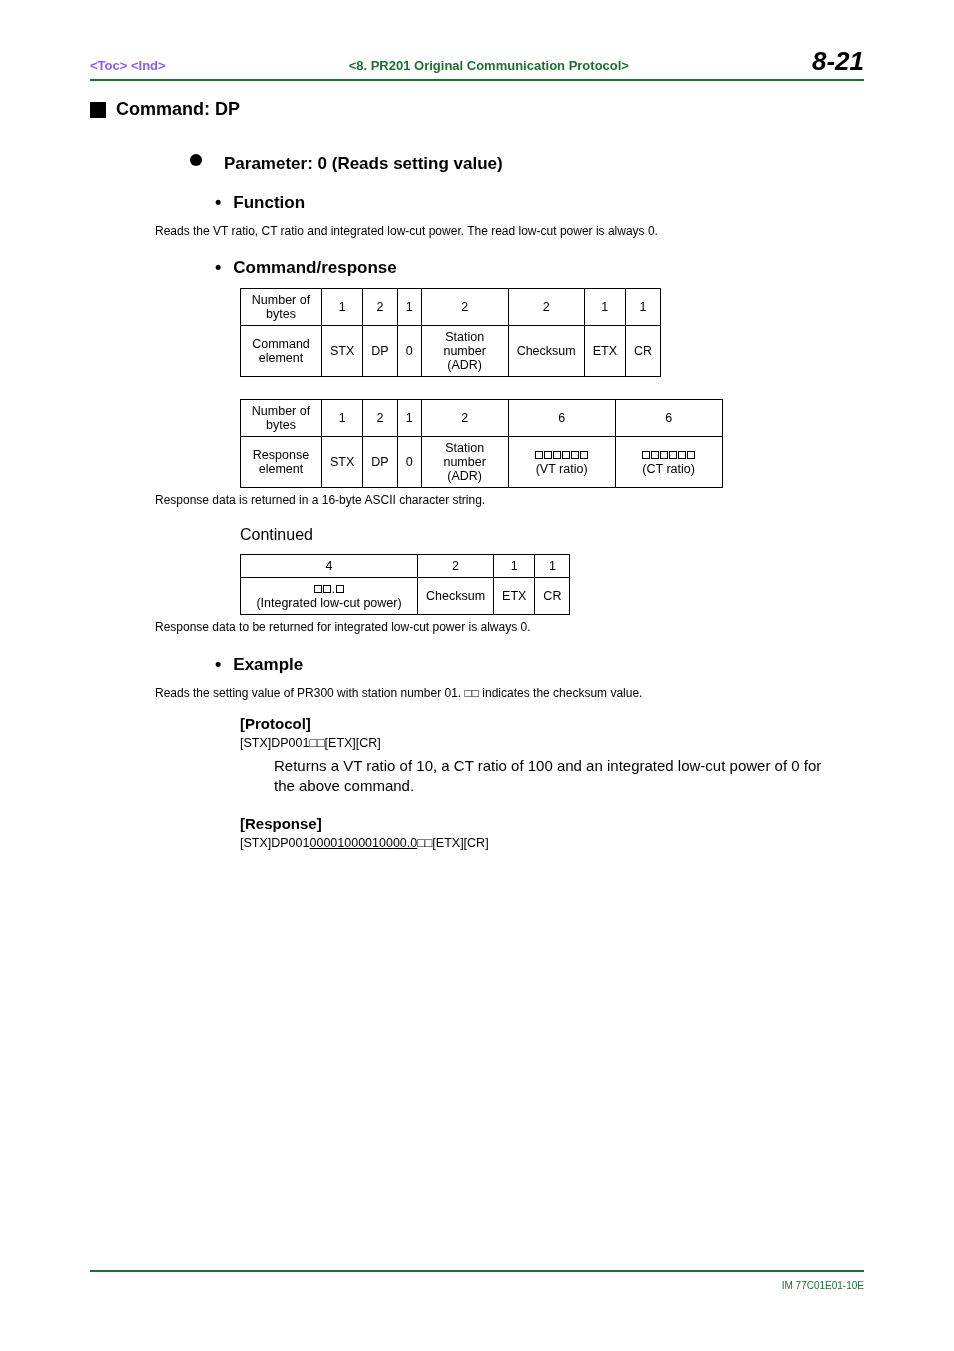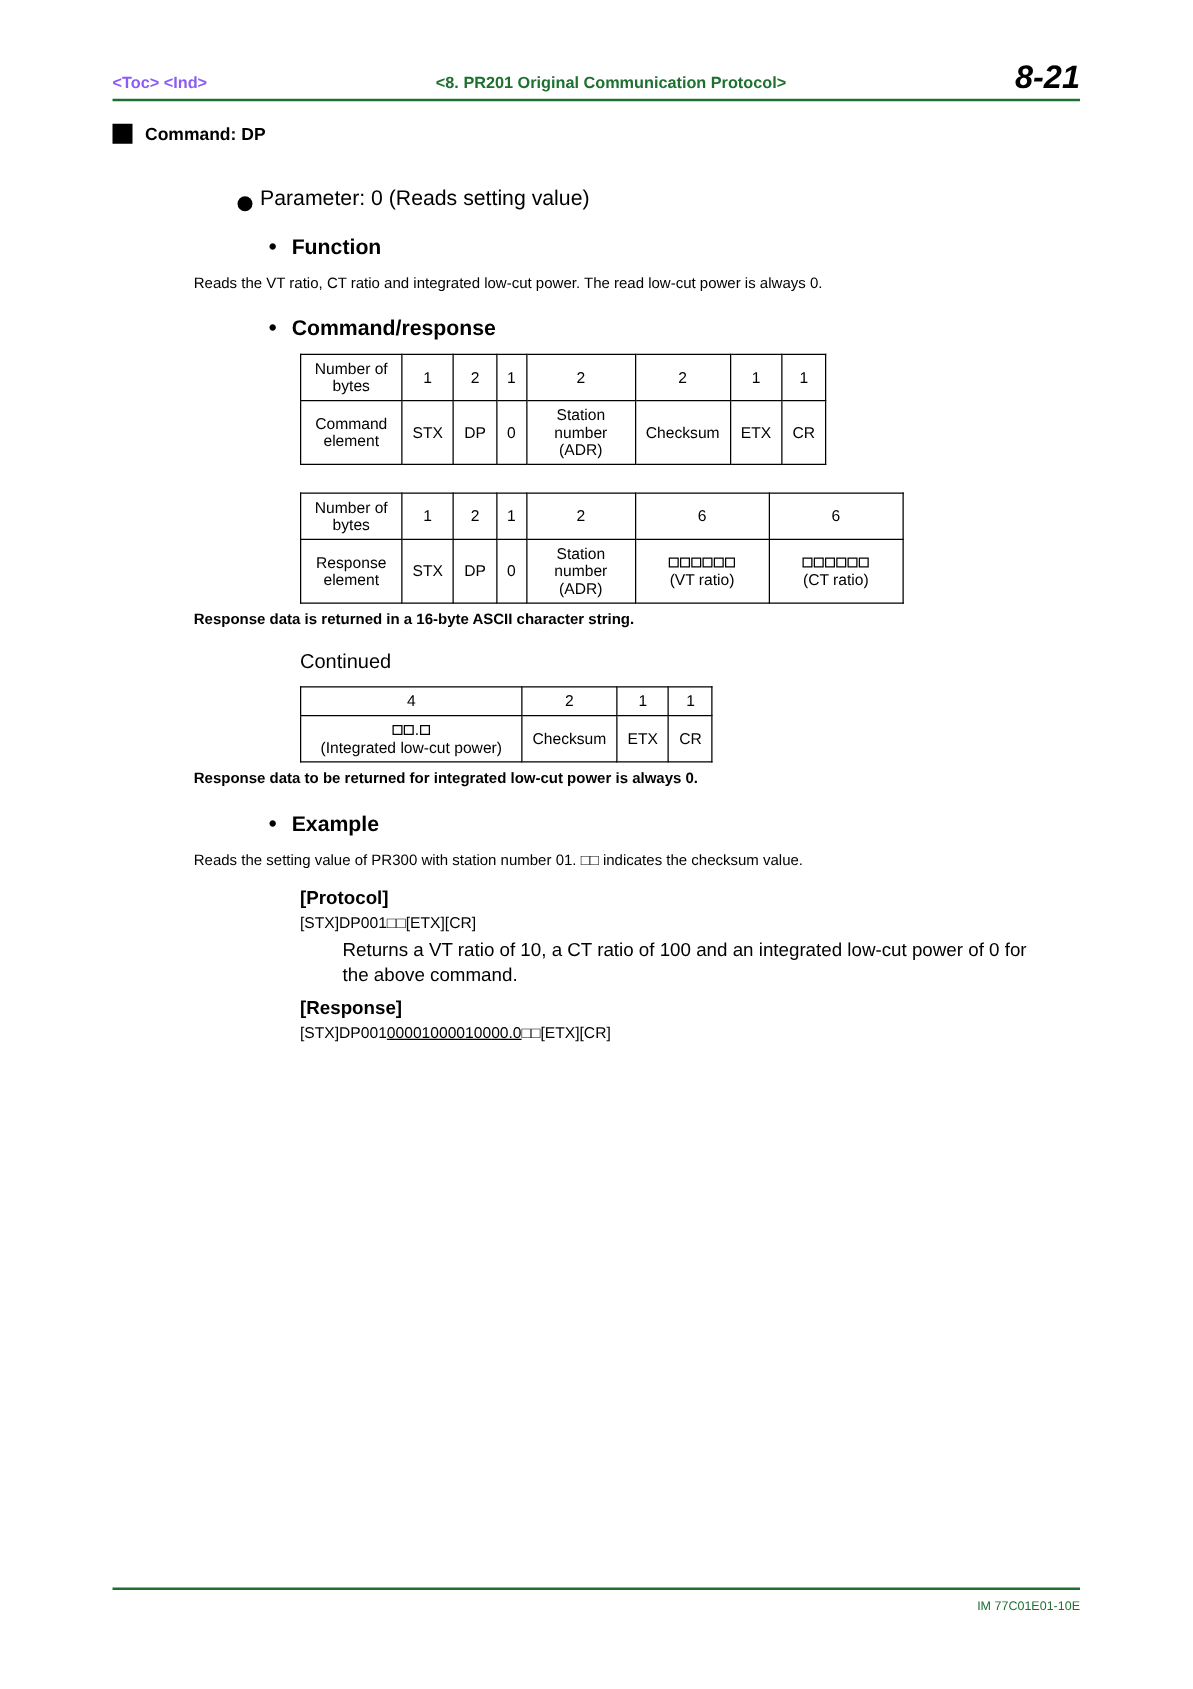--- a/index.html
+++ b/index.html
@@ -40,40 +40,40 @@
     font-weight: bold;
     font-style: italic;
     color: #000;
   }
   hr.header-rule {
     border: none;
     border-top: 2px solid #1d7030;
     margin: 2px 0 18px 0;
   }
   .cmd-title {
-    font-size: 14px;
+    font-size: 18px;
     font-weight: bold;
     display: flex;
     align-items: center;
     gap: 10px;
   }
   .cmd-title .sq {
     display: inline-block;
     width: 16px;
     height: 16px;
     background: #000;
   }
   .param-title {
     margin-top: 34px;
     margin-left: 100px;
     font-size: 17px;
-    font-weight: normal;
+    font-weight: bold;
     display: flex;
-    align-items: flex-end;
-    gap: 6px;
+    align-items: flex-start;
+    gap: 22px;
   }
   .param-title .dot {
     display: inline-block;
     width: 12px;
     height: 12px;
     border-radius: 50%;
     background: #000;
   }
   .bullet-h {
     margin-top: 18px;
@@ -88,21 +88,20 @@
   }
   .body-text {
     margin-left: 65px;
     margin-right: 30px;
     margin-top: 10px;
     font-size: 12px;
     line-height: 1.35;
   }
   .body-text.tight {
     margin-top: 4px;
-    font-weight: bold;
   }
   .tbl {
     margin-left: 150px;
     margin-top: 10px;
     border-collapse: collapse;
     font-size: 12.5px;
   }
   .tbl td {
     border: 1px solid #000;
     padding: 4px 8px;
@@ -283,21 +282,21 @@
 
   <div class="body-text tight">Response data to be returned for integrated low-cut power is always 0.</div>
 
   <div class="bullet-h">Example</div>
   <div class="body-text">Reads the setting value of PR300 with station number 01. □□ indicates the checksum value.</div>
 
   <div class="sub-bold">[Protocol]</div>
   <div class="mono">[STX]DP001□□[ETX][CR]</div>
   <div class="indent2">Returns a VT ratio of 10, a CT ratio of 100 and an integrated low-cut power of 0 for the above command.</div>
 
-  <div class="sub-bold" style="margin-top:7px">[Response]</div>
+  <div class="sub-bold" style="margin-top:19px">[Response]</div>
   <div class="mono">
     <span>[STX]DP001</span><span class="u">000010000100</span><span class="u">00.0</span><span>□□[ETX][CR]</span>
   </div>
 
 </div>
 
 <div class="footer">
   <hr>
   <div class="doc-id">IM 77C01E01-10E</div>
 </div>

